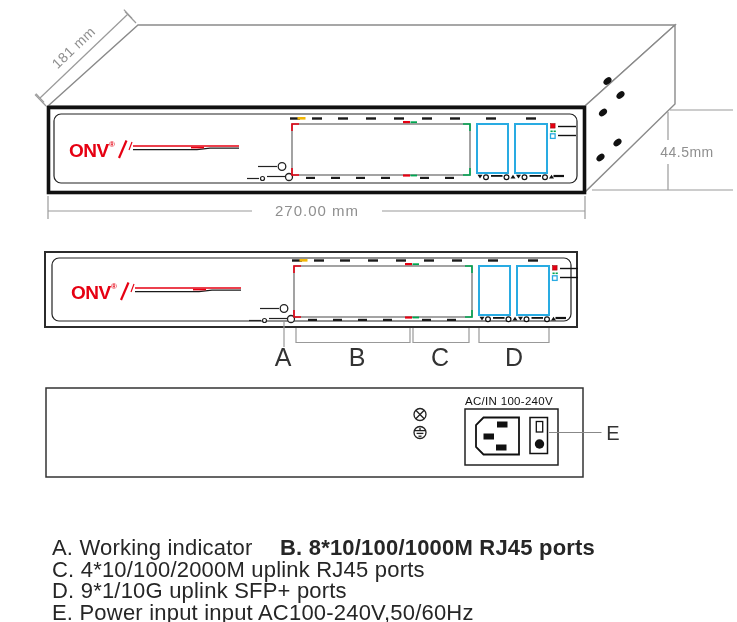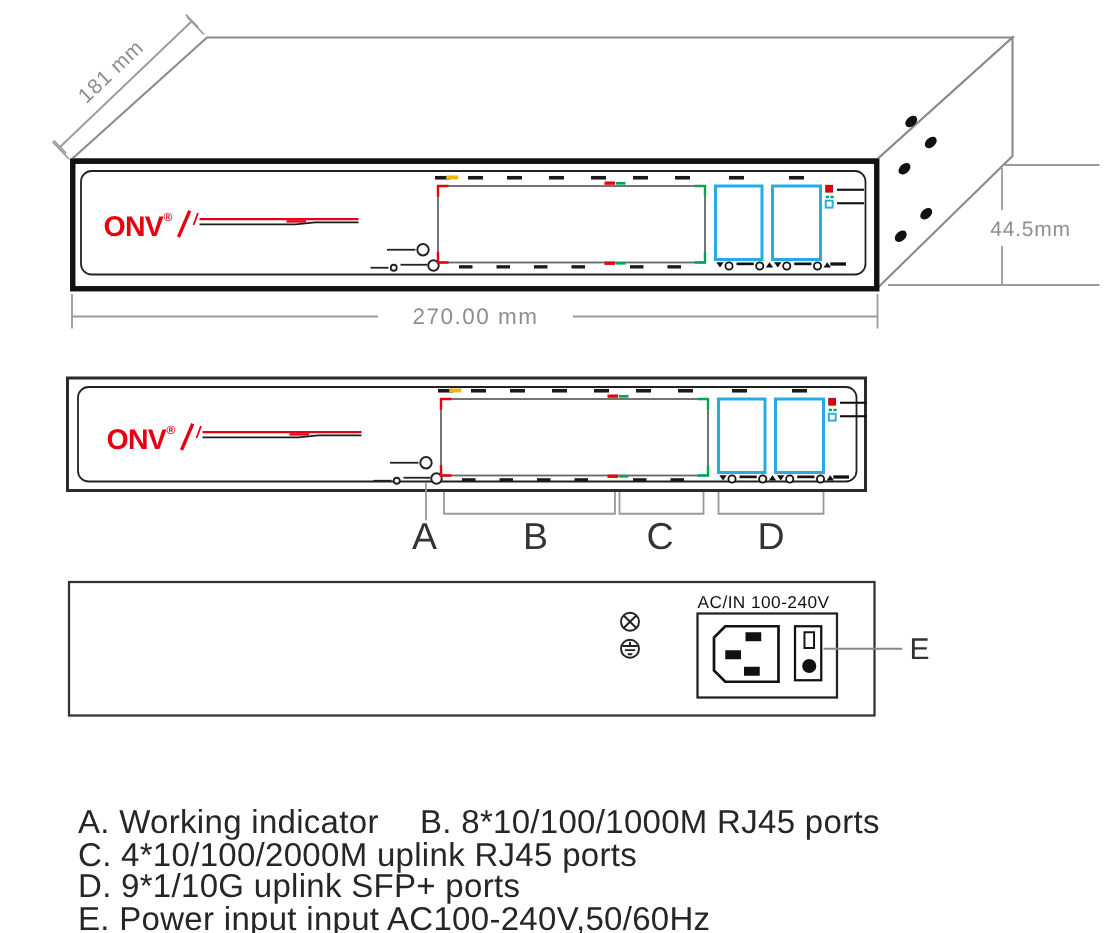--- a/index.html
+++ b/index.html
@@ -10,21 +10,21 @@
   .dim-text{fill:#8f8f8f;font-size:15px;letter-spacing:1px;}
   .dim-text-small{fill:#8f8f8f;font-size:14px;letter-spacing:.5px;}
   .callout{fill:#333;font-size:25px;}
   .logo-text{fill:#e60012;font-size:19px;font-weight:bold;letter-spacing:-.5px;}
   .logo-reg{fill:#e60012;font-size:8px;font-weight:bold;}
   .acin{fill:#111;font-size:11.5px;letter-spacing:.3px;}
   .e-label{fill:#333;font-size:20px;}
   .legend{position:absolute;left:52px;top:537px;width:560px;color:#262626;
           font-size:22px;line-height:21.7px;letter-spacing:.2px;}
   .legend-row{position:relative;white-space:nowrap;}
-  .legend-b{position:absolute;left:228px;top:0;}
+  .legend-b{position:absolute;left:228px;top:0;font-weight:bold;}
 </style>
 </head>
 <body>
 
 <div id="stage">
 
 <svg width="737" height="505" viewBox="0 0 737 505">
 
   <defs>
 

